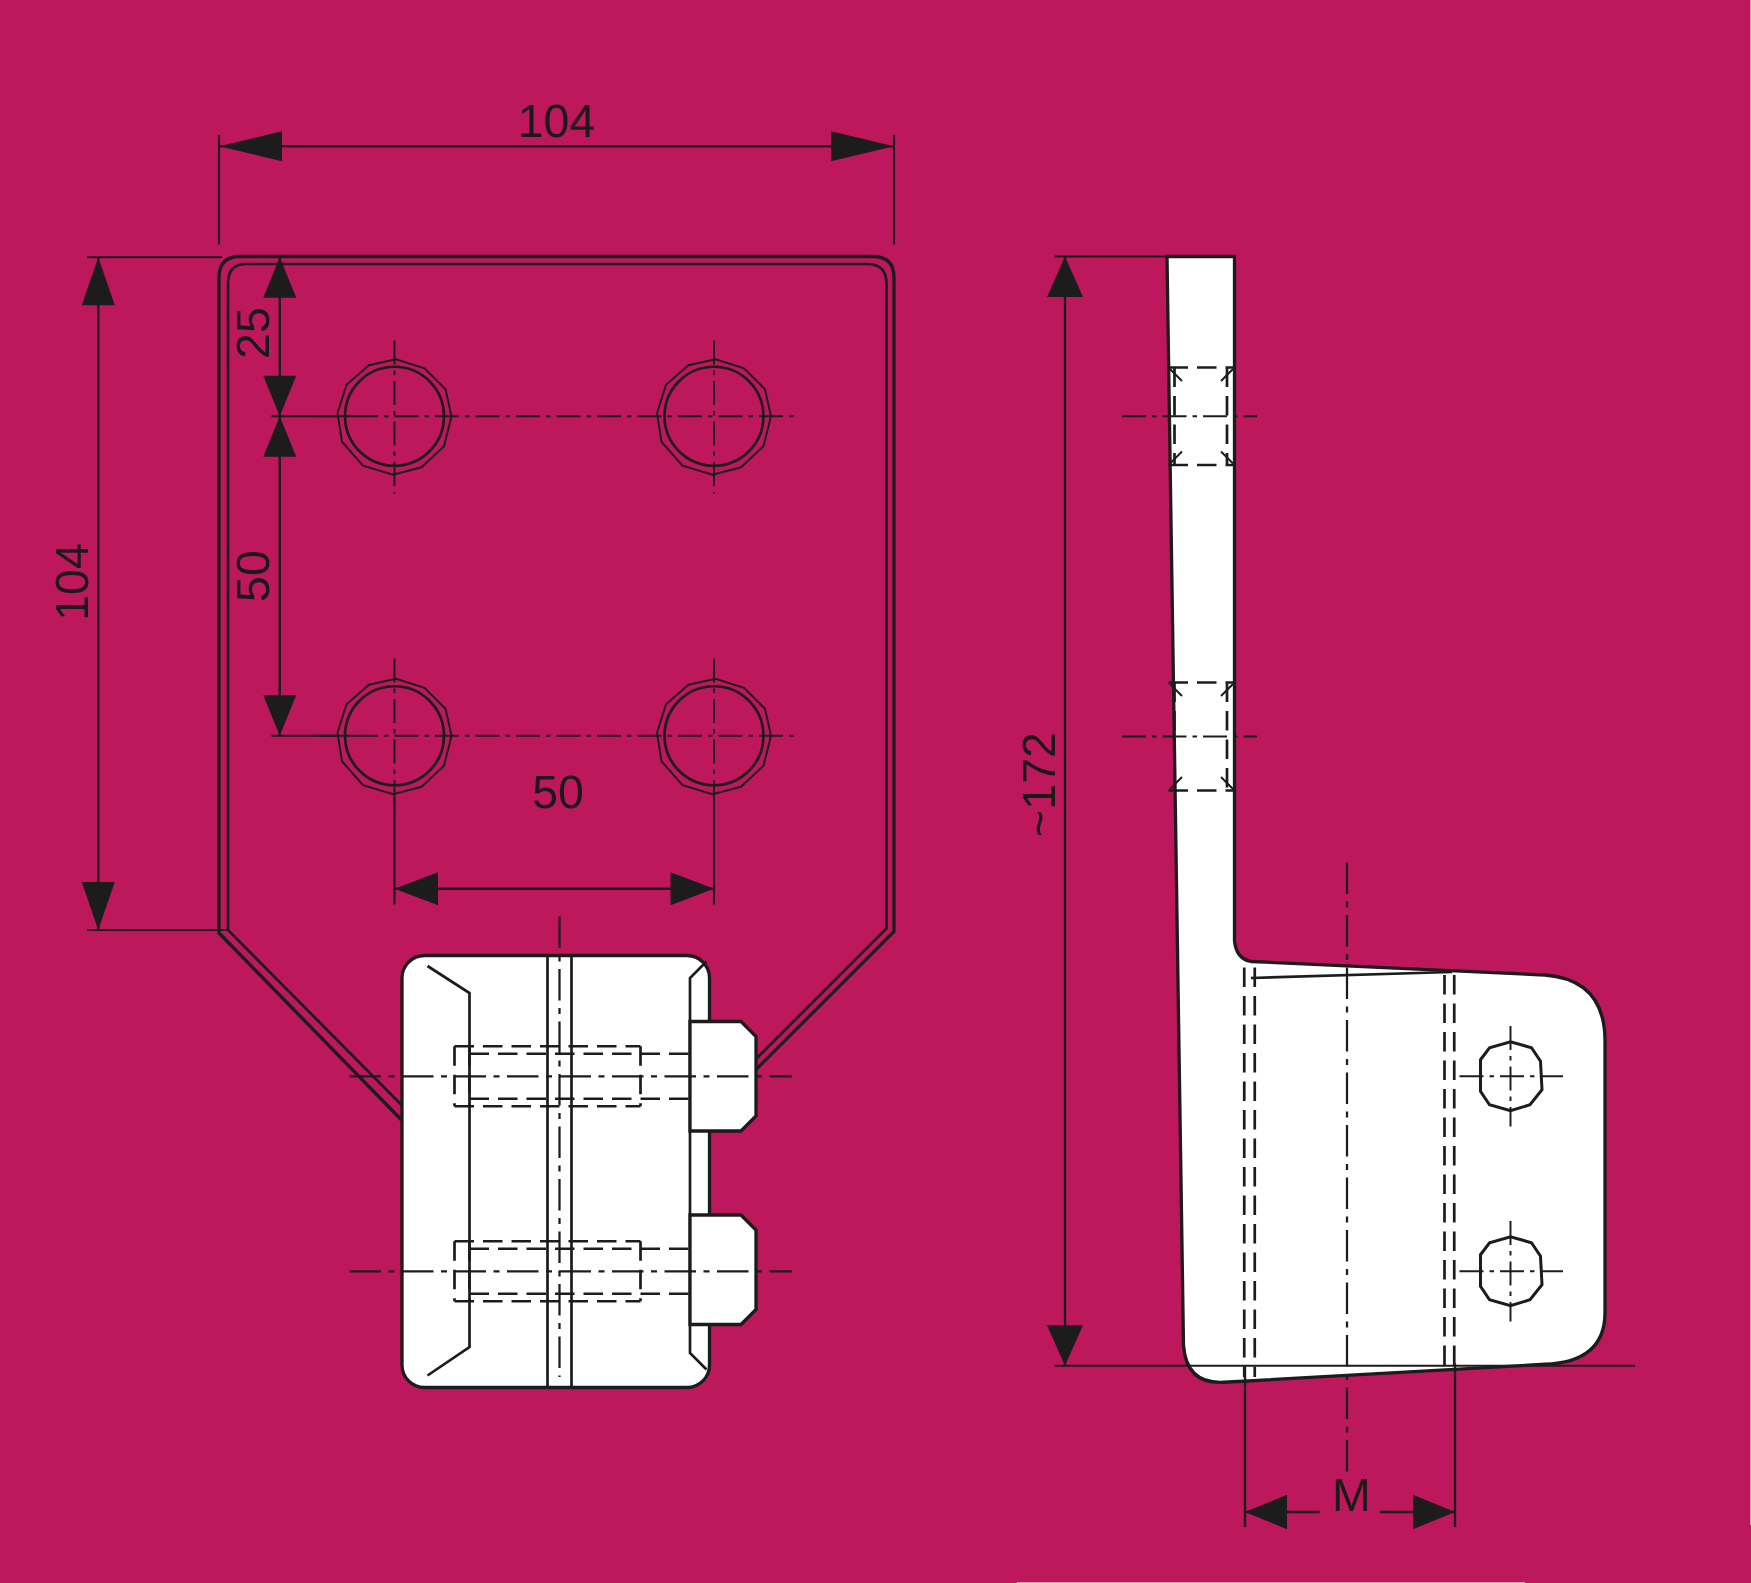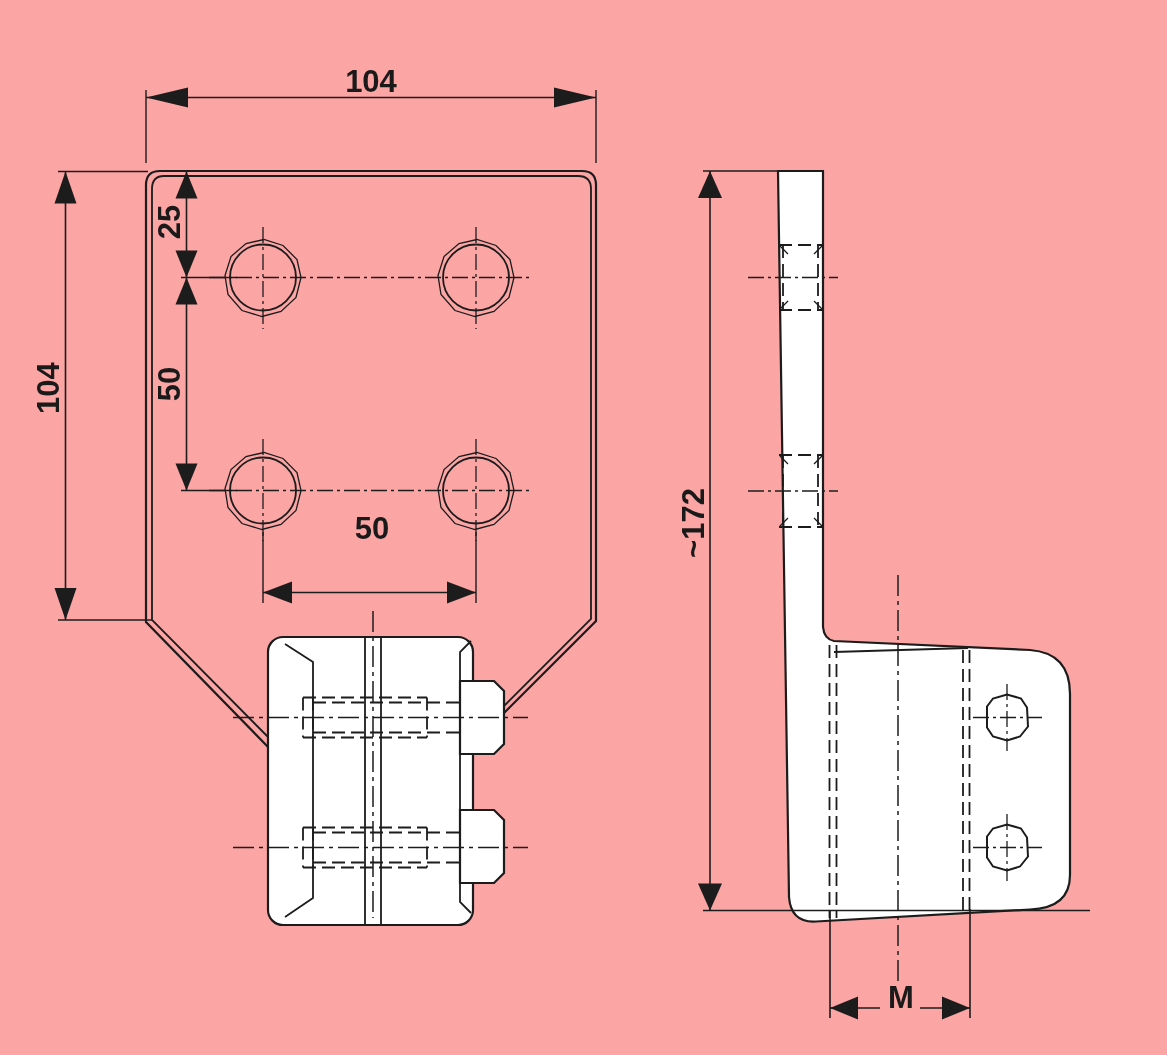--- a/index.html
+++ b/index.html
@@ -1,16 +1,16 @@
 <!DOCTYPE html>
 <html><head>
 <meta charset="utf-8">
 <style>
   html,body{margin:0;padding:0;background:#ffffff;}
-  .page{width:1167px;height:1055px;position:relative;background:#fca5a5;overflow:hidden;font-weight:bold;}
+  .page{width:1167px;height:1055px;position:relative;background:#be185d;overflow:hidden;}
   svg{display:block;}
   text{font-family:"Liberation Sans",sans-serif;font-size:31px;fill:#1a1a1a;}
   .outline{stroke:#1c1c1c;stroke-width:2.2;fill:none;}
   .outline2{stroke:#1c1c1c;stroke-width:1.8;fill:none;}
   .solidfill{stroke:#1c1c1c;stroke-width:2.2;fill:#ffffff;}
   .hidden{stroke:#1c1c1c;stroke-width:1.8;fill:none;stroke-dasharray:13 6;}
   .centerline{stroke:#1c1c1c;stroke-width:1.5;fill:none;stroke-dasharray:21 5 4 5;}
   .crosshair{stroke:#1c1c1c;stroke-width:1.3;fill:none;stroke-dasharray:16 4 3 4;}
   .dim{stroke:#1c1c1c;stroke-width:1.6;fill:none;}
   .ext{stroke:#1c1c1c;stroke-width:1.4;fill:none;}

